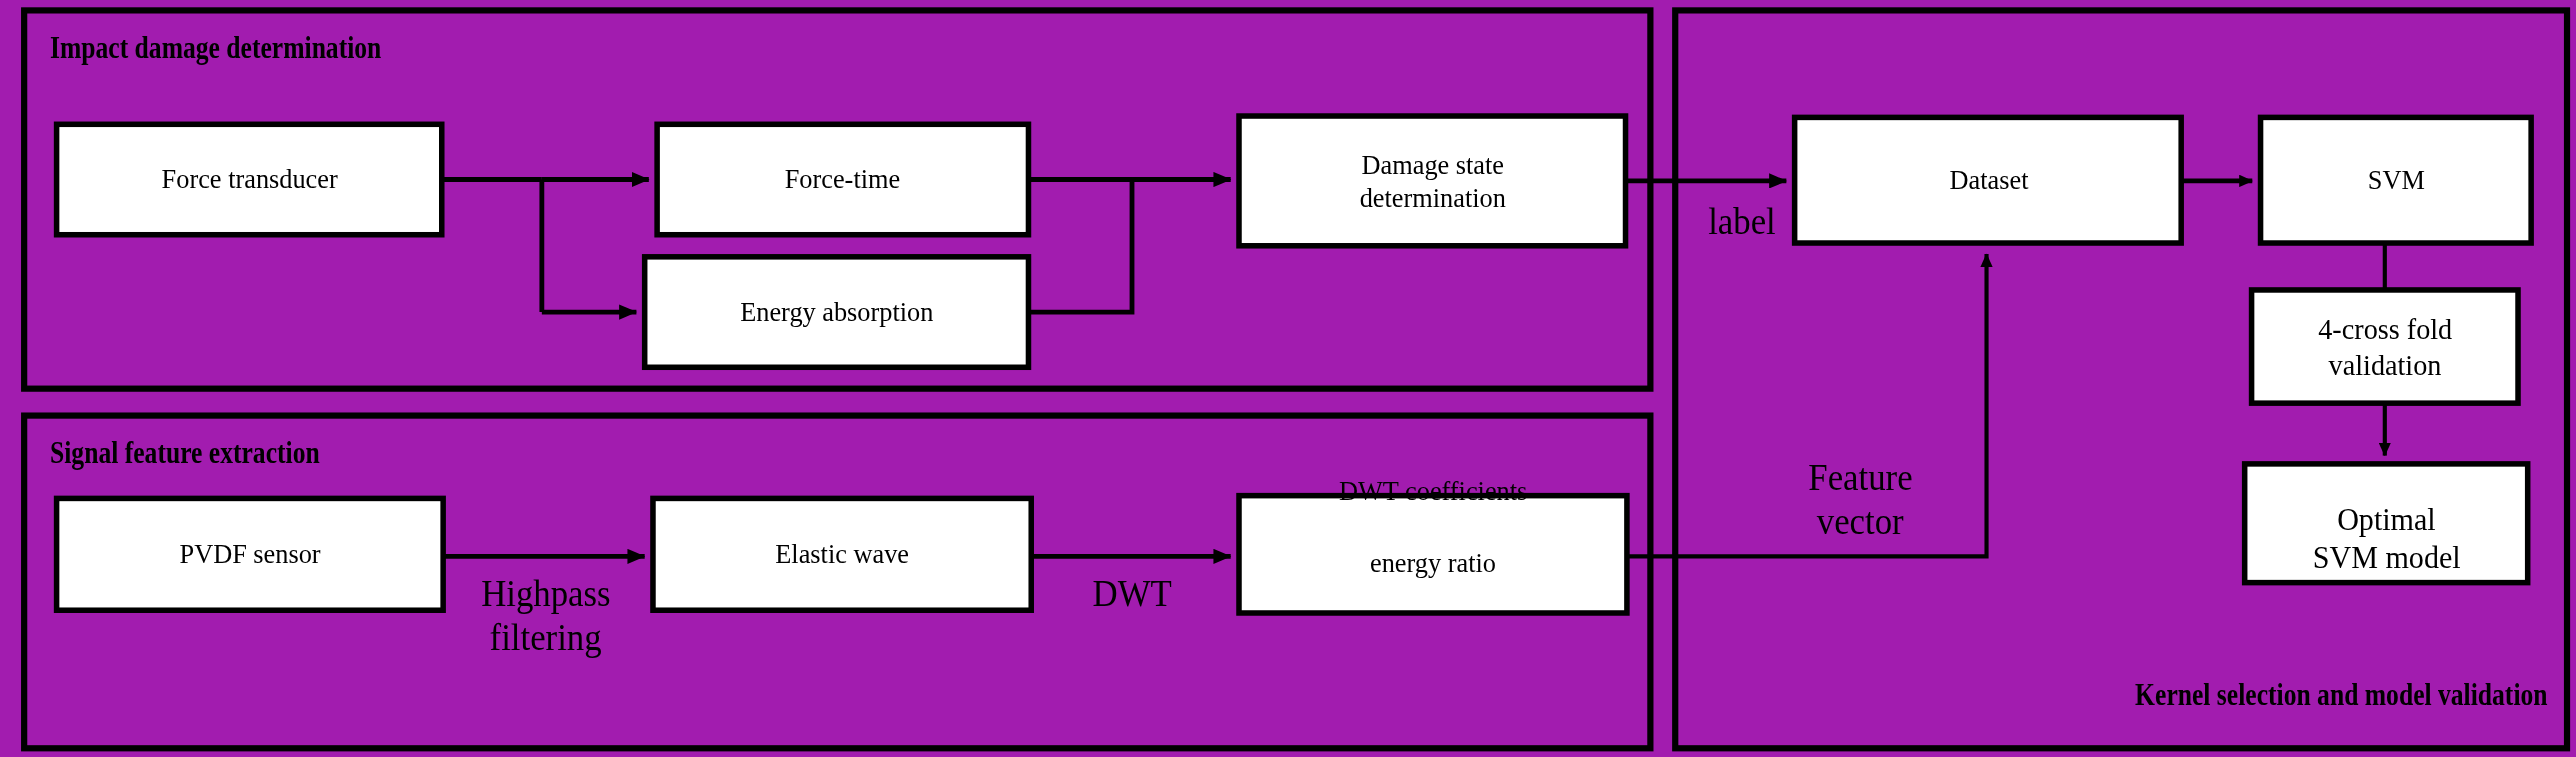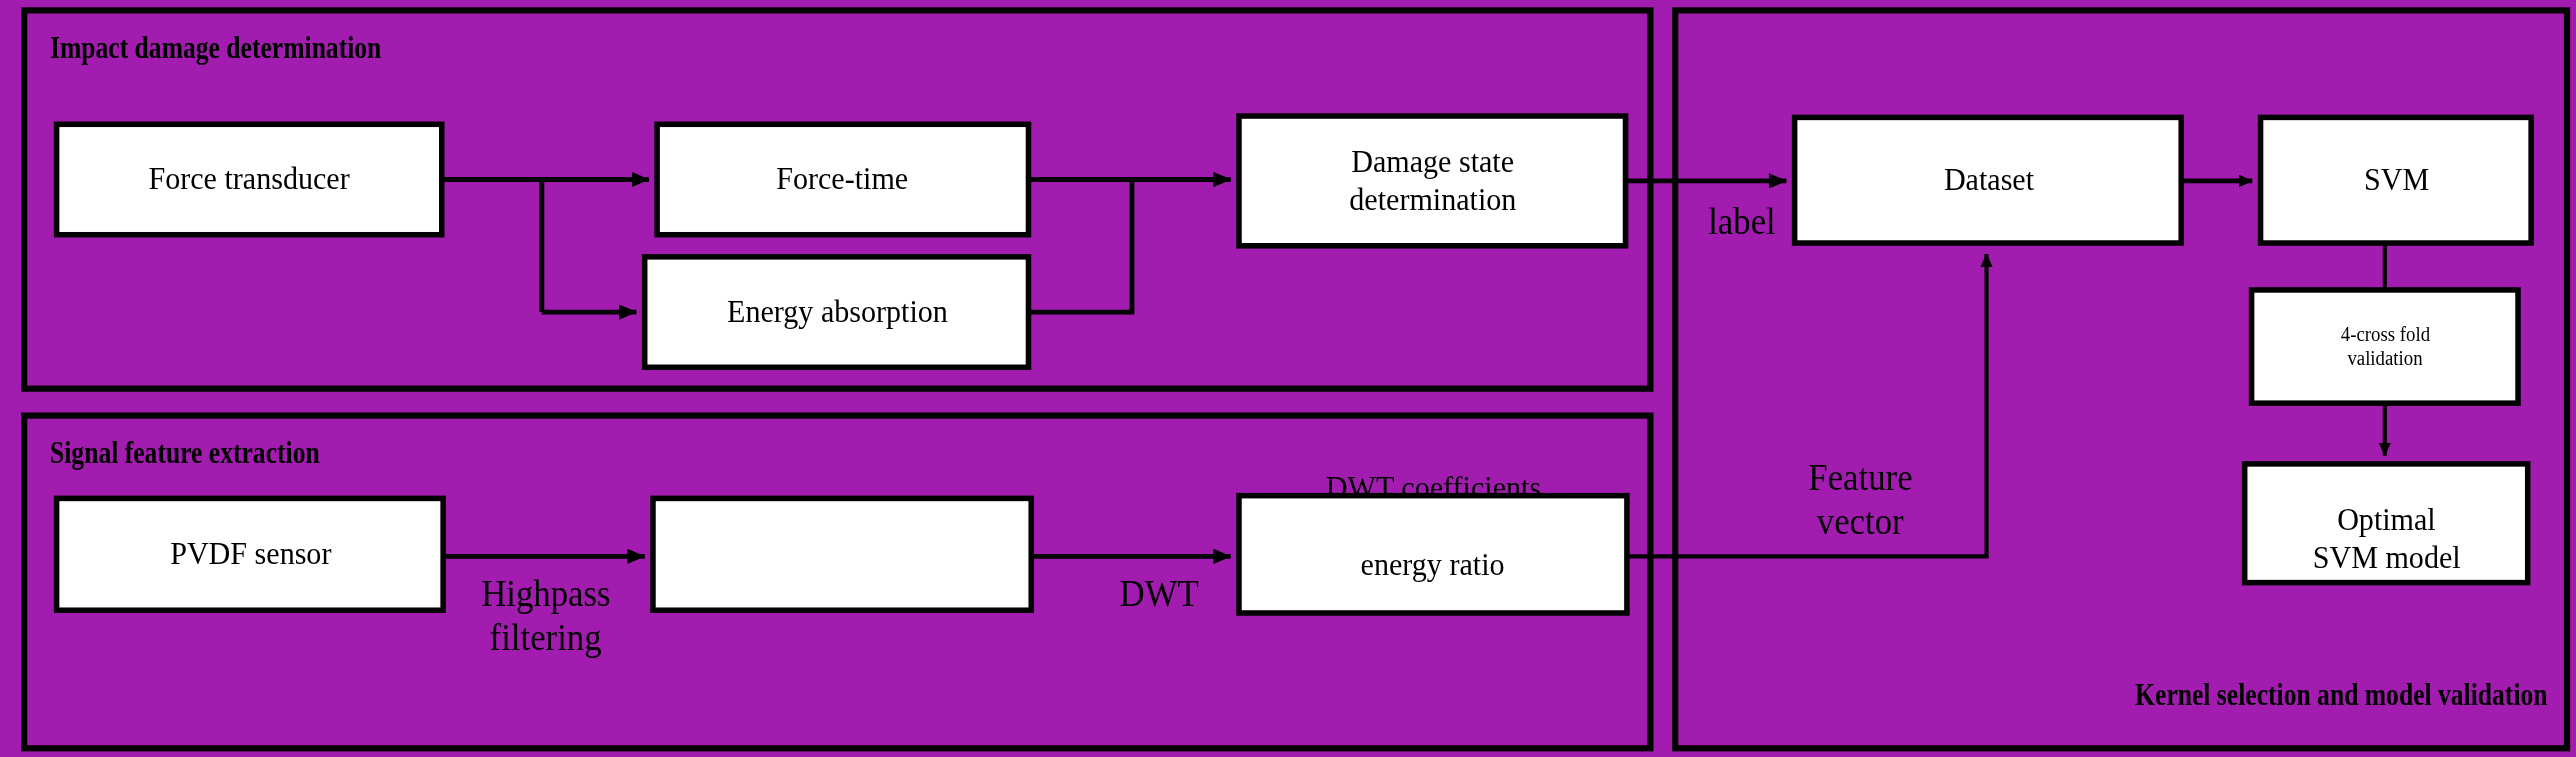--- a/index.html
+++ b/index.html
@@ -41,21 +41,21 @@
   
   .node-label {
     position: absolute;
     display: flex;
     flex-direction: column;
     align-items: center;
     justify-content: center;
     text-align: center;
     color: #000000;
     font-family: "Liberation Serif", "DejaVu Serif", serif;
-    font-size: 32px;
+    font-size: 28px;
     line-height: 1.18;
     white-space: nowrap;
     pointer-events: none;
   }
   .node-label > span {
     display: block;
     transform: scaleX(0.94);
   }
   
   .edge-label {
@@ -172,35 +172,38 @@
 
   <div class="node-label" style="left:57px; top:498px; width:387px; height:112px;">
     <span>PVDF sensor</span>
   </div>
 
   <div class="node-label" style="left:1239px; top:116px; width:387px; height:130px;">
     <span>Damage state</span>
     <span>determination</span>
   </div>
 
+  <div class="node-label" style="left:653px; top:498px; width:378px; height:112px;">
+    <span>Elastic wave</span>
+  </div>
 
   <div class="node-label" style="left:1239px; top:468px; width:388px; height:117px;gap:39px;">
     <span>DWT coefficients</span>
     <span>energy ratio</span>
   </div>
 
   <div class="node-label" style="left:1795px; top:117px; width:387px; height:126px;">
     <span>Dataset</span>
   </div>
 
   <div class="node-label" style="left:2261px; top:117px; width:271px; height:126px;">
     <span>SVM</span>
   </div>
 
-  <div class="node-label" style="left:2252px; top:290px; width:266px; height:113px; font-size:20px;">
+  <div class="node-label" style="left:2252px; top:290px; width:266px; height:113px; font-size:30px;">
     <span>4-cross fold</span>
     <span>validation</span>
   </div>
 
   <div class="node-label" style="left:2245px; top:479px; width:283px; height:119px; font-size:32px;">
     <span>Optimal</span>
     <span>SVM model</span>
   </div>
 
   <div class="edge-label" style="left:1673px; top:200px; width:138px;">
@@ -210,18 +213,18 @@
   <div class="edge-label" style="left:1764px; top:456px; width:193px;">
     <span>Feature</span>
     <span>vector</span>
   </div>
 
   <div class="edge-label" style="left:456px; top:572px; width:179px;">
     <span>Highpass</span>
     <span>filtering</span>
   </div>
 
-  <div class="edge-label" style="left:1063px; top:572px; width:138px;align-items:flex-end;">
+  <div class="edge-label" style="left:1063px; top:572px; width:138px;">
     <span>DWT</span>
   </div>
 
 </div>
 
 
 </body></html>

